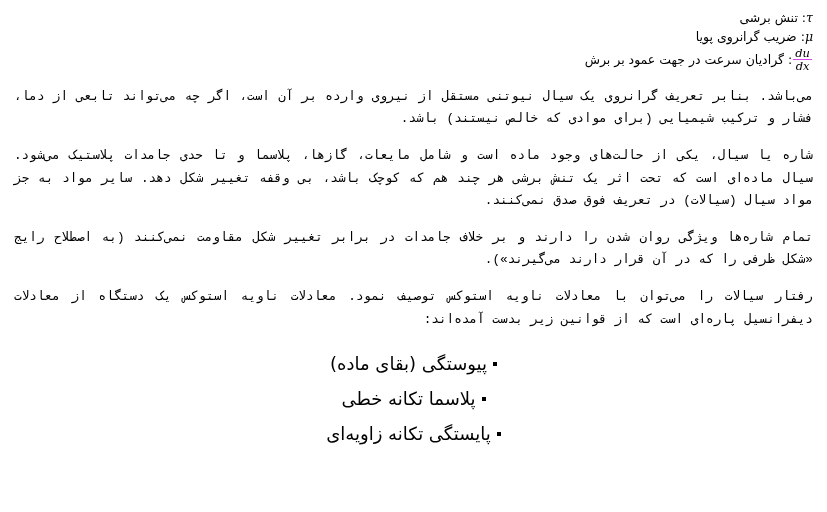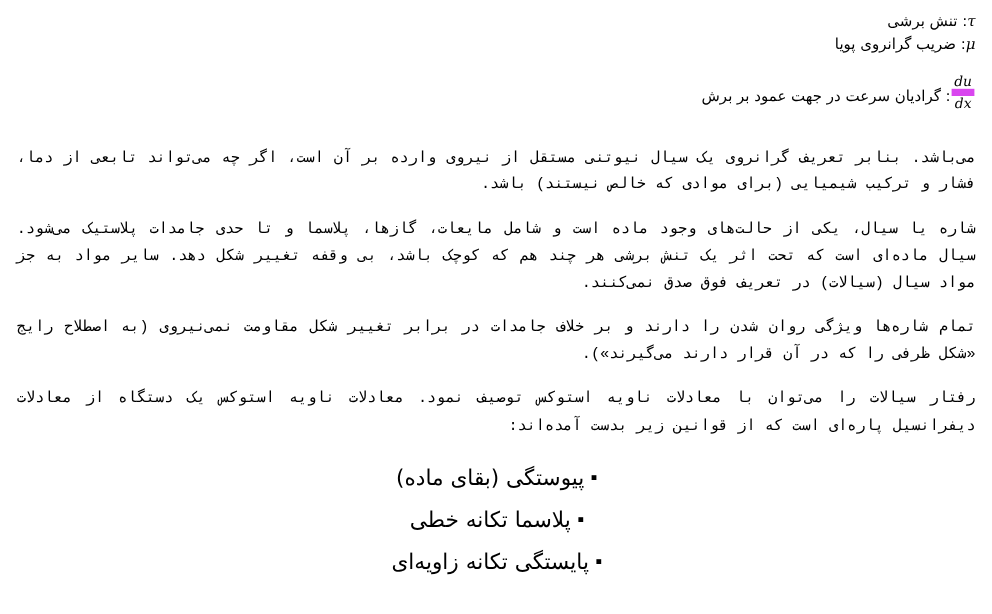--- a/index.html
+++ b/index.html
@@ -38,29 +38,29 @@
     font-style: italic;
   }
   .frac {
     display: inline-block;
     vertical-align: -0.55em;
     text-align: center;
     font-family: "DejaVu Serif", "Liberation Serif", serif;
     font-style: italic;
     font-size: 11.5px;
     line-height: 1.05;
-    margin: 15px 1px;
+    margin: 0 1px;
   }
   .frac .num {
     display: block;
     padding: 0 2px;
   }
   .frac .den {
     display: block;
-    border-top: 6px solid #d946ef;
+    border-top: 1px solid #d946ef;
     padding: 0 2px;
   }
 
   
   p.para {
     margin: 0 0 15px 0;
     font-size: 12.7px;
     line-height: 1.75;
     text-align: justify;
     text-justify: inter-word;
@@ -108,21 +108,21 @@
       <span class="frac">
         <span class="num">du</span>
         <span class="den">dx</span>
       </span><span>:</span>
       <span>گرادیان سرعت در جهت عمود بر برش</span>
     </div>
   </div>
 
   <p class="para">می‌باشد. بنابر تعریف گرانروی یک سیال نیوتنی مستقل از نیروی وارده بر آن است، اگر چه می‌تواند تابعی از دما، فشار و ترکیب شیمیایی (برای موادی که خالص نیستند) باشد.</p>
   <p class="para">شاره یا سیال، یکی از حالت‌های وجود ماده است و شامل مایعات، گازها، پلاسما و تا حدی جامدات پلاستیک می‌شود. سیال ماده‌ای است که تحت اثر یک تنش برشی هر چند هم که کوچک باشد، بی وقفه تغییر شکل دهد. سایر مواد به جز مواد سیال (سیالات) در تعریف فوق صدق نمی‌کنند.</p>
-  <p class="para">تمام شاره‌ها ویژگی روان شدن را دارند و بر خلاف جامدات در برابر تغییر شکل مقاومت نمی‌نیروی (به اصطلاح رایج «شکل ظرفی را که در آن قرار دارند می‌گیرند»).</p>
+  <p class="para">تمام شاره‌ها ویژگی روان شدن را دارند و بر خلاف جامدات در برابر تغییر شکل مقاومت نمی‌کنند (به اصطلاح رایج «شکل ظرفی را که در آن قرار دارند می‌گیرند»).</p>
   <p class="para">رفتار سیالات را می‌توان با معادلات ناویه استوکس توصیف نمود. معادلات ناویه استوکس یک دستگاه از معادلات دیفرانسیل پاره‌ای است که از قوانین زیر بدست آمده‌اند:</p>
 
   <ul class="bullets">
     <li><span class="dot"></span><span>پیوستگی (بقای ماده)</span></li>
     <li><span class="dot"></span><span>پلاسما تکانه خطی</span></li>
     <li><span class="dot"></span><span>پایستگی تکانه زاویه‌ای</span></li>
   </ul>
 
 </div>
 

